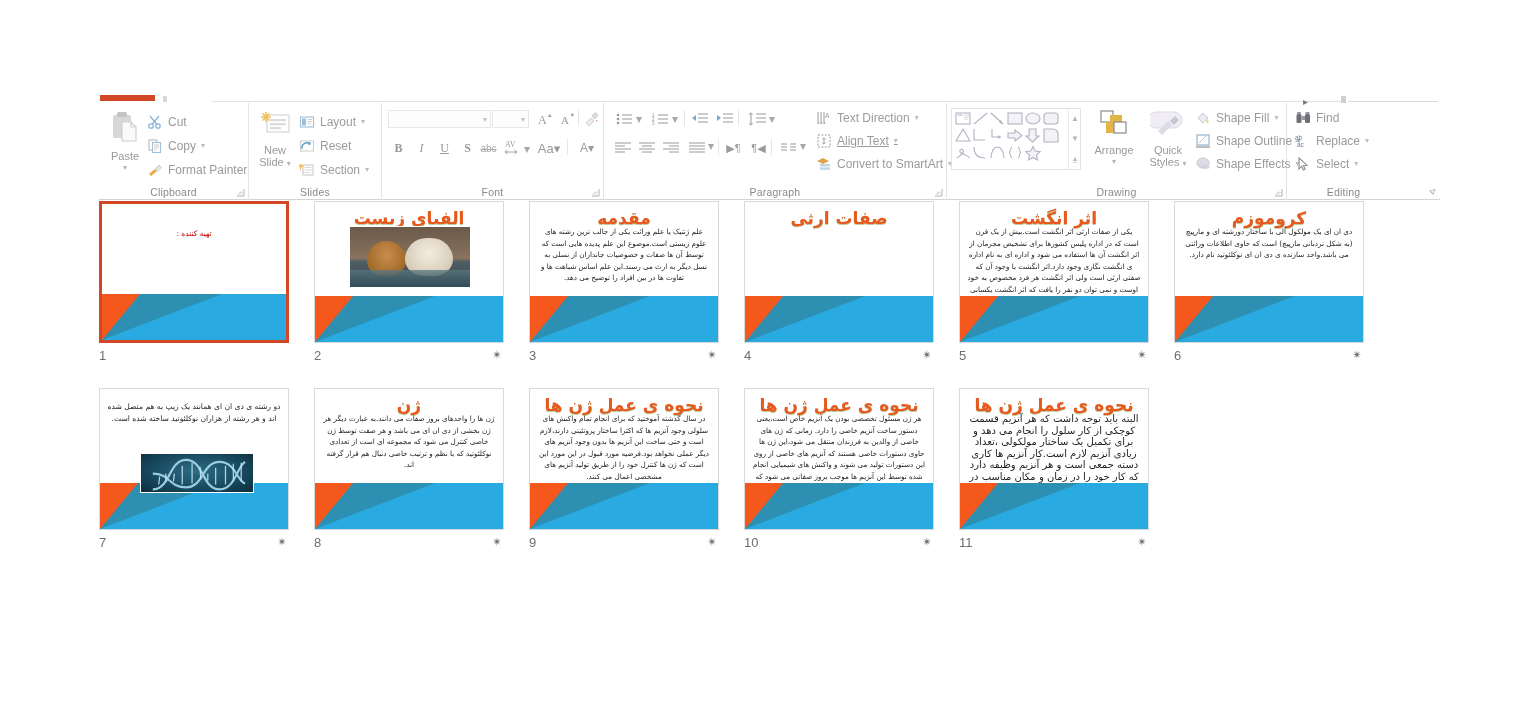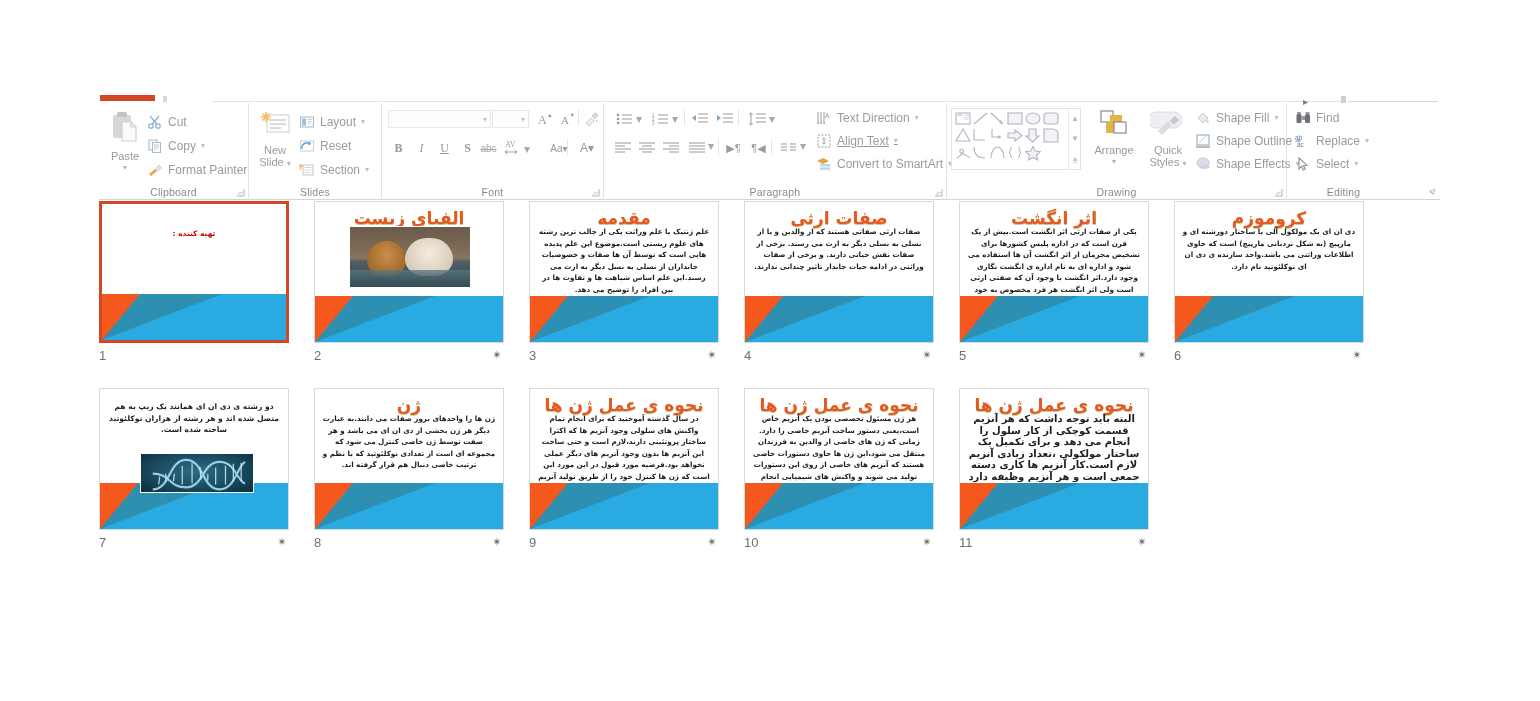--- a/index.html
+++ b/index.html
@@ -171,21 +171,21 @@
     text-shadow: 0 1px 0 rgba(120,160,70,.5);
   }
   .s-body {
     position: absolute; left: 7px; right: 7px;
     font-family: "DejaVu Sans", sans-serif;
     font-size: 7.2px;
     line-height: 11.5px;
     color: #1d1d1d;
     direction: rtl;
     text-align: center;
-    font-weight: bold;
+    font-weight: normal;
   }
   .s-body.redtext { color: #cc0000; }
   .s-img {
     position: absolute;
     border: 1px solid #ffffff;
     overflow: hidden;
   }
   .cap {
     position: relative;
     margin-top: 3px;
@@ -377,21 +377,21 @@
           <div class="sbtn" style="left:52px; top:33px; text-decoration:underline; font-family:'Liberation Serif',serif; color:#9a9a9a;">U</div>
           <div class="sbtn" style="left:75px; top:33px; font-weight:bold; font-family:'Liberation Serif',serif; color:#9a9a9a;">S</div>
           <div class="sbtn" style="left:96px; top:33px; font-size:10px; text-decoration:line-through; color:#a8a8a8;">abc</div>
           <div class="sbtn" style="left:120px; top:32px; width:28px;">
             <svg width="26" height="18" viewBox="0 0 26 18">
                 <text x="2" y="9" font-size="8" fill="#9a9a9a" font-family="Liberation Serif, serif">AV</text>
                 <path d="M2 14 h12 M2 14 l2.5-2 M2 14 l2.5 2 M14 14 l-2.5-2 M14 14 l-2.5 2" stroke="#9a9a9a" stroke-width=".9" fill="none"></path>
               </svg>
             <span class="cr" style="position:absolute; right:0; top:5px;">▾</span>
           </div>
-          <div class="sbtn" style="left:162px; top:33px; width:30px; font-size:10px; color:#9a9a9a;">
+          <div class="sbtn" style="left:152px; top:33px; width:30px; font-size:13px; color:#9a9a9a;">
             Aa<span class="cr">▾</span>
           </div>
           <div class="sep" style="left:185px; top:34px; height:16px;"></div>
           <div class="sbtn" style="left:190px; top:33px; width:30px; font-size:12px; color:#9a9a9a;">
             A<span class="cr">▾</span>
           </div>
         </div>
         <div class="group-label">Font</div>
         <div class="dialog-launcher">
           <svg width="9" height="9" viewBox="0 0 9 9">
@@ -731,23 +731,20 @@
           <div class="cap">
             <span class="num">3</span>
             <span class="star">✴</span>
           </div>
         </div>
         <div class="cell" style="left: 645px; top: 0px;">
           <div class="thumbwrap">
             <div class="thumb">
               <div class="slide-inner">
                 <div class="s-title">صفات ارثی</div>
-                <div class="s-body" style="top:24px; font-size:7.2px;">صفات ارثی صفاتی هستند که از والدین و یا از نسلی به نسلی دیگر به ارث می رسند.
-برخی از صفات نقش حیاتی دارند.
-و برخی از صفات وراثتی در ادامه حیات جاندار تاثیر چندانی ندارند.</div>
                 <div class="band">
                   <div class="tri-d"></div>
                   <div class="tri-o"></div>
                 </div>
               </div>
             </div>
           </div>
           <div class="cap">
             <span class="num">4</span>
             <span class="star">✴</span>

